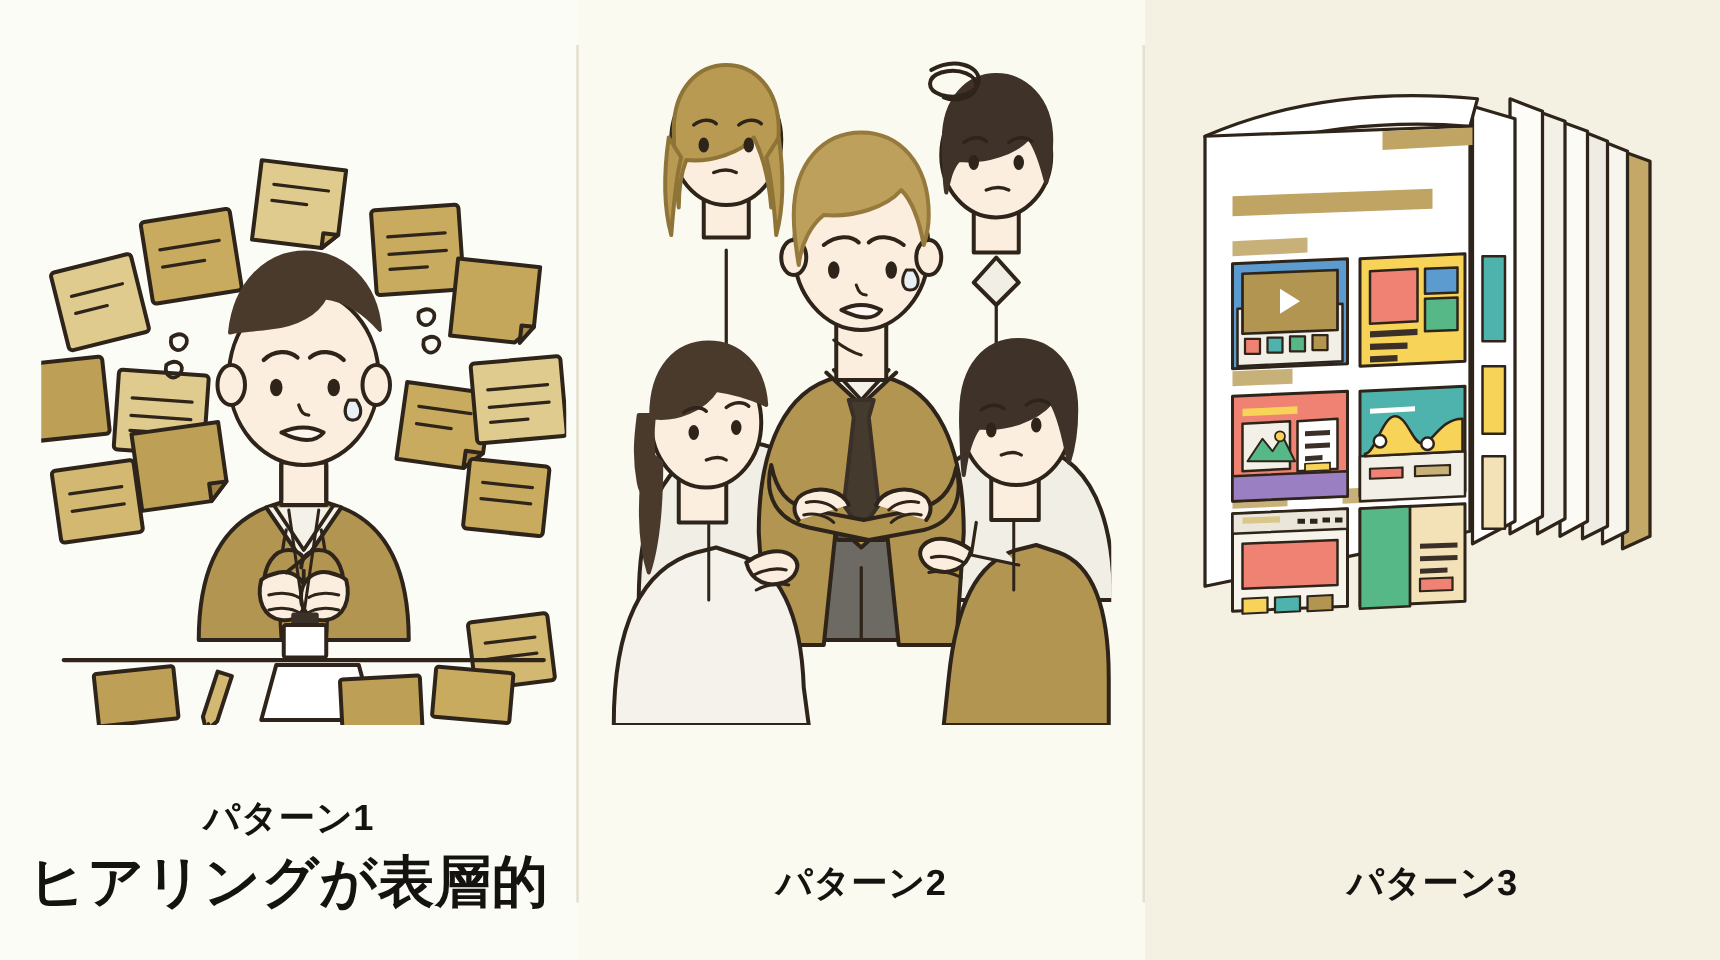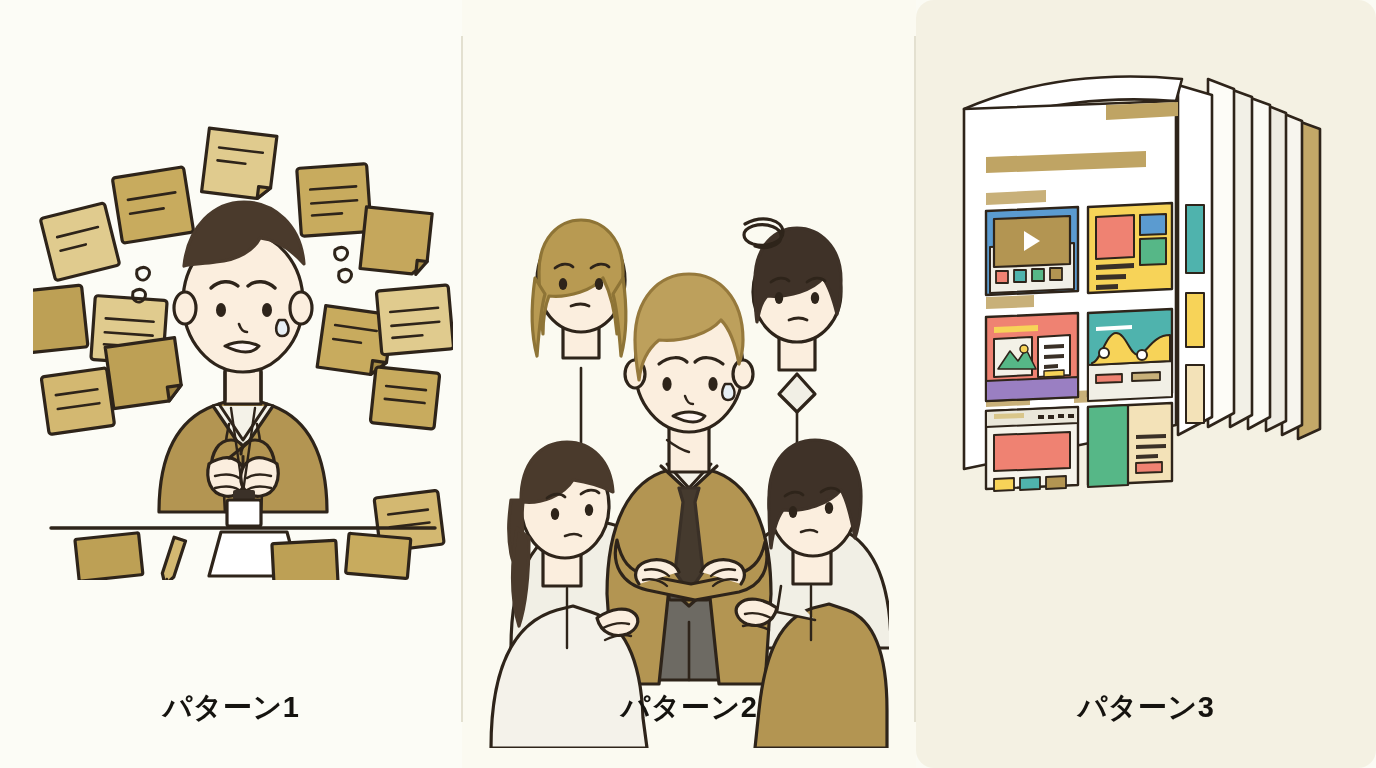--- a/index.html
+++ b/index.html
@@ -21,22 +21,22 @@
   }
   .panel {
     position: relative;
     height: 768px;
     display: flex;
     flex-direction: column;
     align-items: center;
     box-sizing: border-box;
   }
   .panel-1 { width: 462px; background: #fcfcf6; padding-left: 24px; }
-  .panel-2 { width: 454px; background: #fbfaf1; justify-content: flex-end; }
-  .panel-3 { width: 460px; background: #f4f1e3; border-radius: 18px; }
+  .panel-2 { width: 454px; background: #fbfaf1; }
+  .panel-3 { width: 460px; background: #f4f1e3; }
 
   .divider {
     position: absolute;
     top: 36px;
     width: 2px;
     height: 686px;
     background: #e3e0d0;
     z-index: 5;
   }
   .divider-1 { left: 461px; }
@@ -204,20 +204,21 @@
             </g>
             <g transform="rotate(5 346 538)">
               <rect x="314" y="516" width="62" height="40" rx="2" fill="#c8ab5e"></rect>
             </g>
           </g>
         </g>
       </svg>
     </div>
     <div class="captions">
       <div class="cap-label">パターン1</div>
+      <div class="cap-title">ヒアリングが表層的</div>
     </div>
   </section>
 
   <section class="panel panel-2">
     <div class="art">
       <svg width="400" height="560" viewBox="0 0 400 560">
         <g fill="none" stroke="#2e241a" stroke-width="3.2" stroke-linejoin="round" stroke-linecap="round">
 
           <g>
             <path d="M22 460c0-74 22-114 64-124l18-4 18 4c42 10 64 50 64 124z" fill="#f1efe5"></path>

